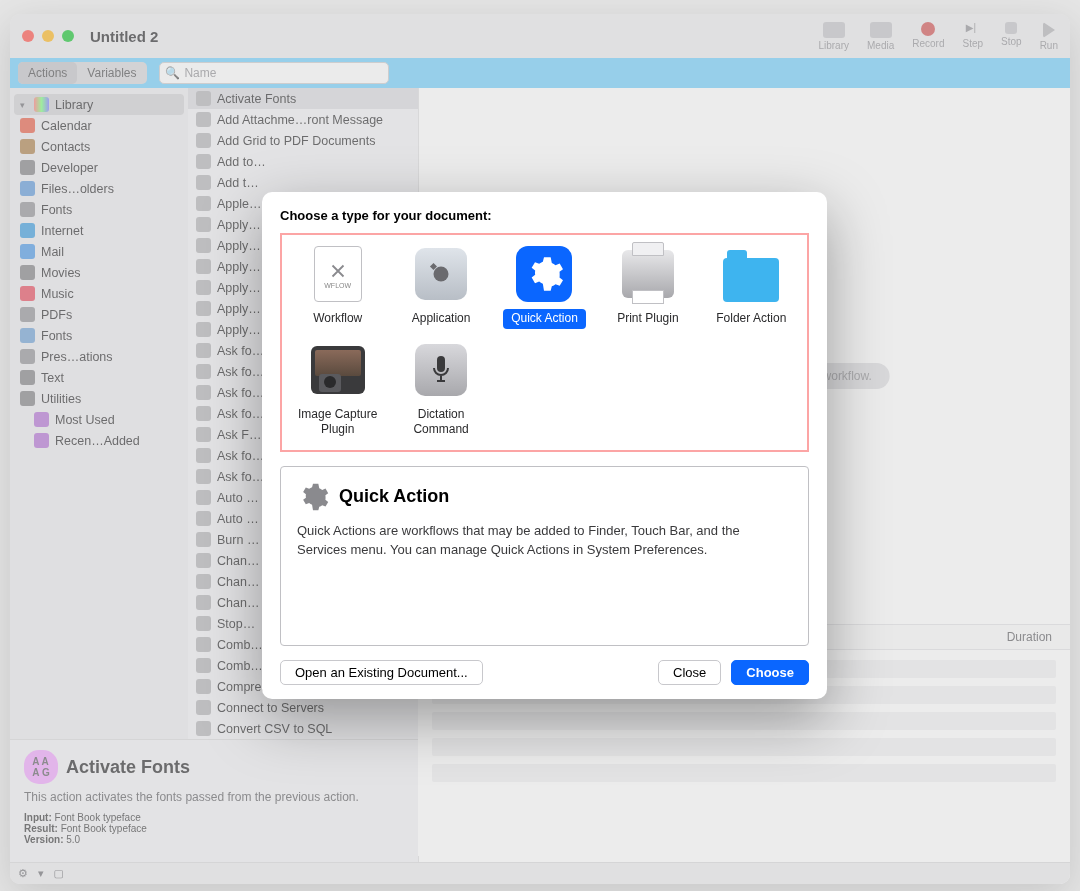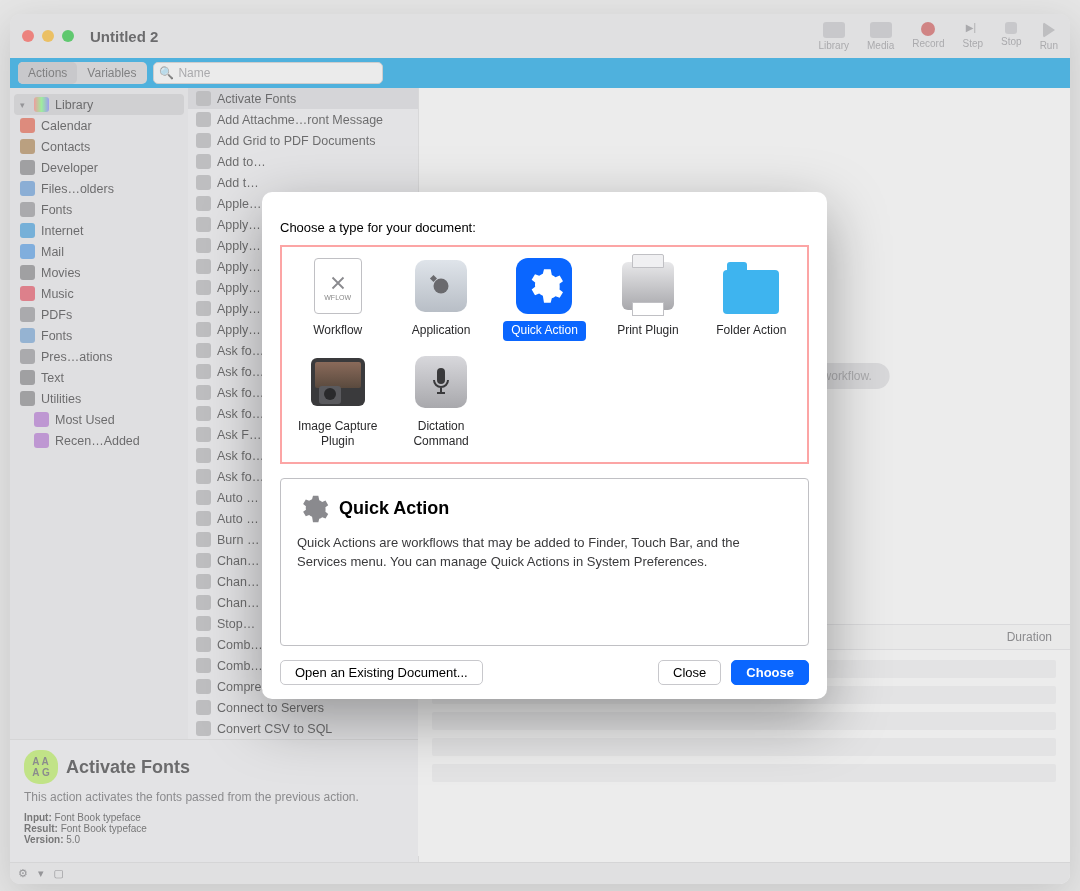--- a/index.html
+++ b/index.html
@@ -14,21 +14,21 @@
 .dot.red { background: #ff5f57; } .dot.yellow { background: #febc2e; } .dot.green { background: #28c840; }
 .window-title { font-weight: 600; font-size: 15px; color: #3a3a3c; }
 .toolbar-right { margin-left: auto; display: flex; gap: 18px; color: #9a9a9e; font-size: 10px; }
 .toolbar-item { display: flex; flex-direction: column; align-items: center; gap: 2px; }
 .toolbar-icon { width: 22px; height: 16px; background: #c8c8cc; border-radius: 3px; }
 .toolbar-icon.rec { border-radius: 50%; width: 14px; height: 14px; background: #d46060; }
 .toolbar-icon.tri { width: 0; height: 0; border-left: 12px solid #b8b8bc; border-top: 8px solid transparent; border-bottom: 8px solid transparent; background: none; }
 .toolbar-icon.sq { width: 12px; height: 12px; }
 .toolbar-icon.step { width: 14px; height: 14px; border-radius: 0; background: none; }
 
-.searchbar { height: 30px; background: #0ea5e9; display: flex; align-items: center; padding: 0 8px; }
+.searchbar { height: 30px; background: #7dd3fc; display: flex; align-items: center; padding: 0 8px; gap: 6px; }
 .seg { background: #d9d9dc; border-radius: 5px; display: flex; font-size: 12px; }
 .seg span { padding: 4px 10px; color: #5a5a5c; }
 .seg span.active { background: #c8c8cc; border-radius: 5px; }
 .search-field { flex: 0 0 230px; background: #fdfdfd; border: 1px solid #d0d0d2; border-radius: 5px; height: 22px; display: flex; align-items: center; padding: 0 6px; color: #9a9a9e; font-size: 12px; gap: 4px; margin-left: 6px; }
 
 .body { display: flex; height: calc(100% - 44px - 30px); }
 .sidebar-left { width: 178px; background: #ecebee; padding: 6px 4px; font-size: 12.5px; color: #3a3a3c; }
 .sidebar-left .row { display: flex; align-items: center; gap: 6px; padding: 3px 6px; border-radius: 4px; }
 .sidebar-left .row.sel { background: #d4d4d7; }
 .sidebar-left .chev { width: 8px; color: #7a7a7e; font-size: 9px; }
@@ -38,36 +38,36 @@
 .actions-col { width: 230px; background: #f2f2f4; font-size: 12.5px; overflow: hidden; }
 .actions-col .arow { display: flex; align-items: center; gap: 6px; padding: 3px 8px; color: #3a3a3c; }
 .actions-col .arow.sel { background: #dcdce0; }
 .ai-icon { width: 15px; height: 15px; border-radius: 3px; background: #b8b8bc; flex-shrink: 0; }
 
 .canvas { flex: 1; background: #ffffff; position: relative; border-left: 1px solid #e0e0e2; }
 .placeholder { position: absolute; top: 275px; left: 50%; transform: translateX(-50%); background: #e0e0e3; color: #9a9a9e; padding: 6px 18px; border-radius: 14px; font-size: 12px; white-space: nowrap; }
 
 .bottom-pane { position: absolute; bottom: 0; left: 0; width: 408px; height: 145px; background: #f2f2f4; border-top: 1px solid #dcdcde; padding: 10px 14px; font-size: 12px; color: #4a4a4c; }
 .bottom-pane .hdr { display:flex; align-items:center; gap:8px; margin-bottom:4px; }
-.bottom-pane .hdr .bicon { width:34px;height:34px;background:#bef264;border-radius:15px;display:flex;align-items:center;justify-content:center;color:#6a6a6e;font-size:10px;font-weight:600; }
+.bottom-pane .hdr .bicon { width:34px;height:34px;background:#f0abfc;border-radius:15px;display:flex;align-items:center;justify-content:center;color:#6a6a6e;font-size:10px;font-weight:600; }
 .bottom-pane .title { font-size: 18px; font-weight: 700; color: #3a3a3c; }
 .bottom-pane .desc { color: #6a6a6e; margin: 6px 0 8px; font-size:12px; }
 .bottom-pane .meta { font-size:10px; }
 .bottom-pane .meta b { font-weight:600; }
 
 .log-bar { position: absolute; left: 408px; right: 0; top: 610px; height: 26px; border-top: 1px solid #e4e4e6; border-bottom: 1px solid #e4e4e6; display: flex; align-items: center; padding: 0 18px; font-size: 12px; color: #6a6a6e; background: #fafafb; }
 .log-bar .dur { margin-left: auto; }
 .log-rows { position:absolute; left:408px; right:0; top:636px; bottom:28px; background:#ffffff; padding:10px 14px; }
 .log-rows .lrow { height:18px; background:#f1f1f3; margin-bottom:8px; border-radius:2px; }
 
 .statusbar { position:absolute; bottom:0; left:0; right:0; height:22px; background:#ededef; border-top:1px solid #dcdcde; display:flex; align-items:center; padding:0 8px; gap:10px; color:#7a7a7e; font-size:11px; }
 
 
 .modal { position: absolute; z-index: 10; top: 192px; left: 262px; width: 565px; height: 507px; background: #ffffff; border-radius: 10px; box-shadow: 0 20px 60px rgba(0,0,0,0.35); padding: 16px 18px 14px; display: flex; flex-direction: column; }
-.modal-title { font-size: 13px; font-weight: 400; margin-bottom: 10px; margin-top: 12px; }
+.modal-title { font-size: 13px; font-weight: 700; margin-bottom: 10px; }
 .type-grid { border: 2px solid #fca5a5; border-radius: 0; padding: 10px 4px; display: grid; grid-template-columns: repeat(5,1fr); row-gap: 12px; text-align: center; }
 .type-cell { font-size: 12px; color: #2a2a2c; cursor: pointer; }
 .type-icon { width: 58px; height: 58px; margin: 0 auto 6px; border-radius: 10px; display: flex; align-items: center; justify-content: center; }
 .type-label { display: inline-block; padding: 2px 8px; border-radius: 4px; line-height: 1.3; }
 .type-cell.selected .type-label { background: #0a66ff; color: #fff; }
 .desc-box { border: 1px solid #c0c0c4; border-radius: 4px; margin-top: 14px; padding: 14px 16px; flex: 1; }
 .desc-box .dhdr { display:flex; align-items:center; gap:10px; margin-bottom:8px; }
 .desc-box .dtitle { font-size: 18px; font-weight: 700; }
 .desc-box p { font-size: 13px; color: #3a3a3c; line-height: 1.5; }
 .modal-footer { display: flex; align-items: center; margin-top: 14px; gap: 10px; }

